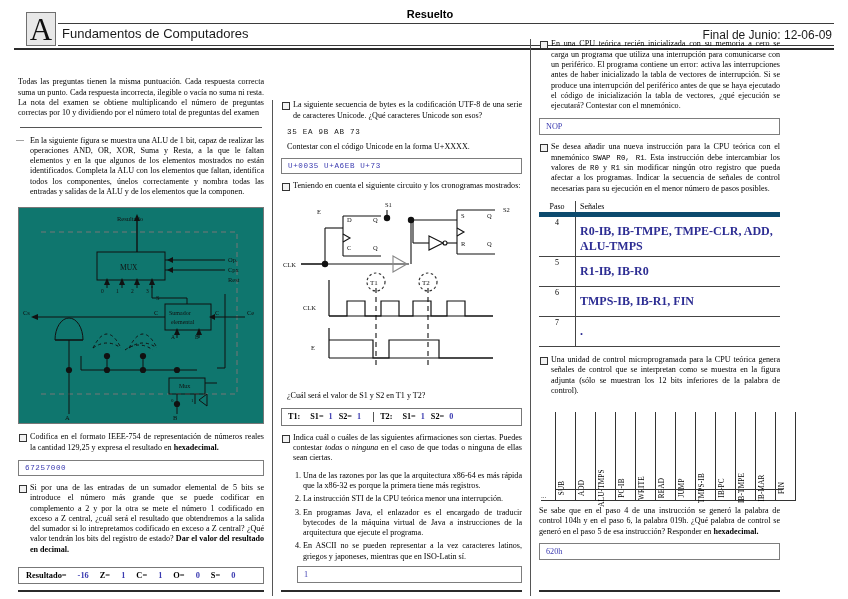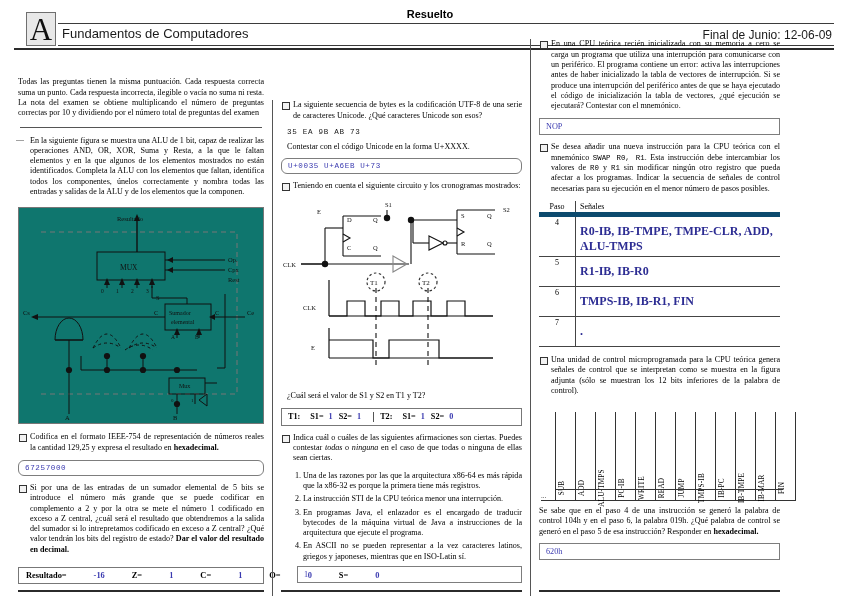--- a/index.html
+++ b/index.html
@@ -55,35 +55,35 @@
   }
   .q p.t, .dash p.t{margin-bottom:4px;}
 
   .hr-thin{border-top:1px solid #555;margin:8px 2px 8px 2px;}
   .hr-thick{border-top:2px solid #2b2b2b;margin:6px 0 4px 0;}
 
   .ansbox{
     border:1px solid #7d7d7d;min-height:15px;margin:3px 0 7px 0;padding:3px 6px;
     font-size:8.2px;color:#3a3ab0;box-sizing:border-box;
   }
-  .ansbox.mono{font-family:"Liberation Mono", monospace;letter-spacing:.6px;font-size:7.6px;border-radius:6px;}
+  .ansbox.mono{font-family:"Liberation Mono", monospace;letter-spacing:.6px;font-size:7.6px;}
   .code{
     font-family:"Liberation Mono", monospace;font-size:7.6px;letter-spacing:.7px;
     margin:5px 0 6px 6px;color:#1a1a1a;
   }
   .bold{font-weight:bold;}
   .ital{font-style:italic;}
   .mono-i{font-family:"Liberation Mono", monospace;font-size:7.4px;}
 
   ol.nums{margin:3px 0 4px 0;padding-left:22px;}
   ol.nums li{font-size:8.1px;line-height:10.3px;text-align:justify;margin-bottom:3px;}
 
   
   .resultrow{
-    border:1px solid #777;display:flex;align-items:center;gap:27px;
+    border:1px solid #777;display:flex;align-items:center;gap:11px;
     padding:3px 7px;font-size:8.4px;font-weight:bold;margin-top:12px;
   }
   .resultrow .v{color:#3a3ab0;}
 
   
   .s12{
     border:1px solid #777;display:flex;align-items:center;
     padding:3px 6px;font-size:8.2px;font-weight:bold;margin:3px 0 7px 0;
   }
   .s12 .v{color:#3a3ab0;font-weight:bold;padding:0 6px 0 3px;}

